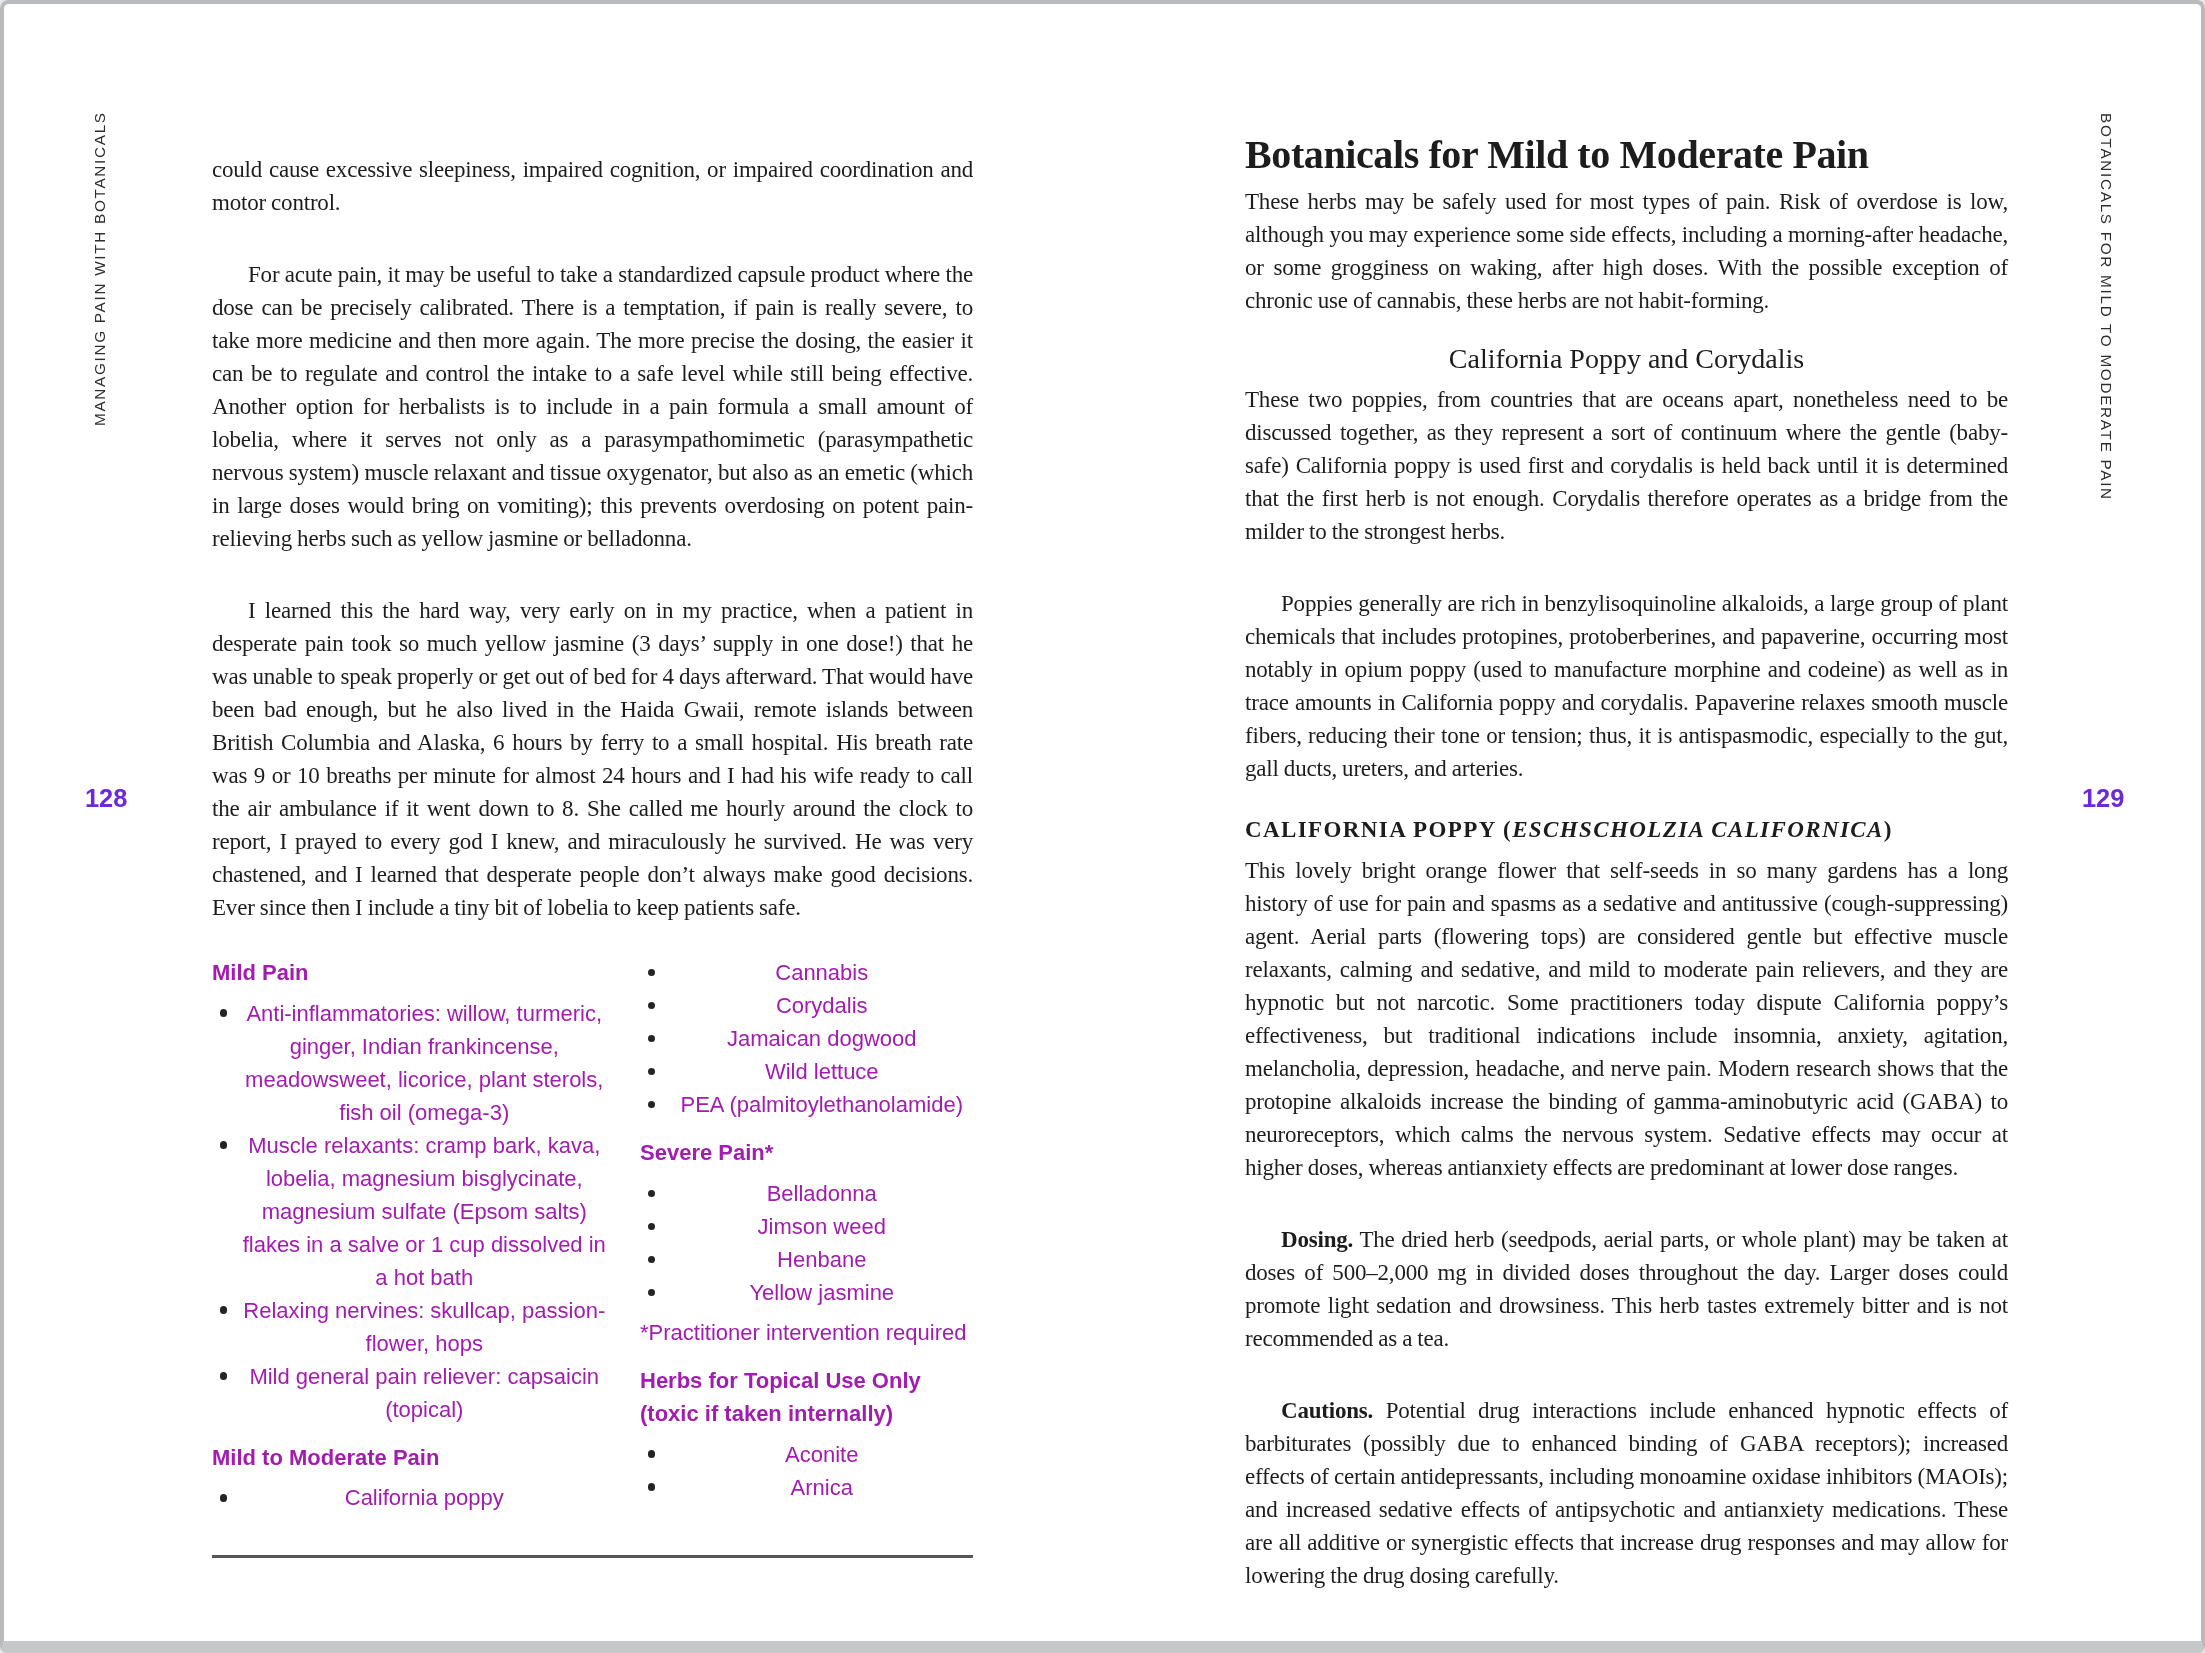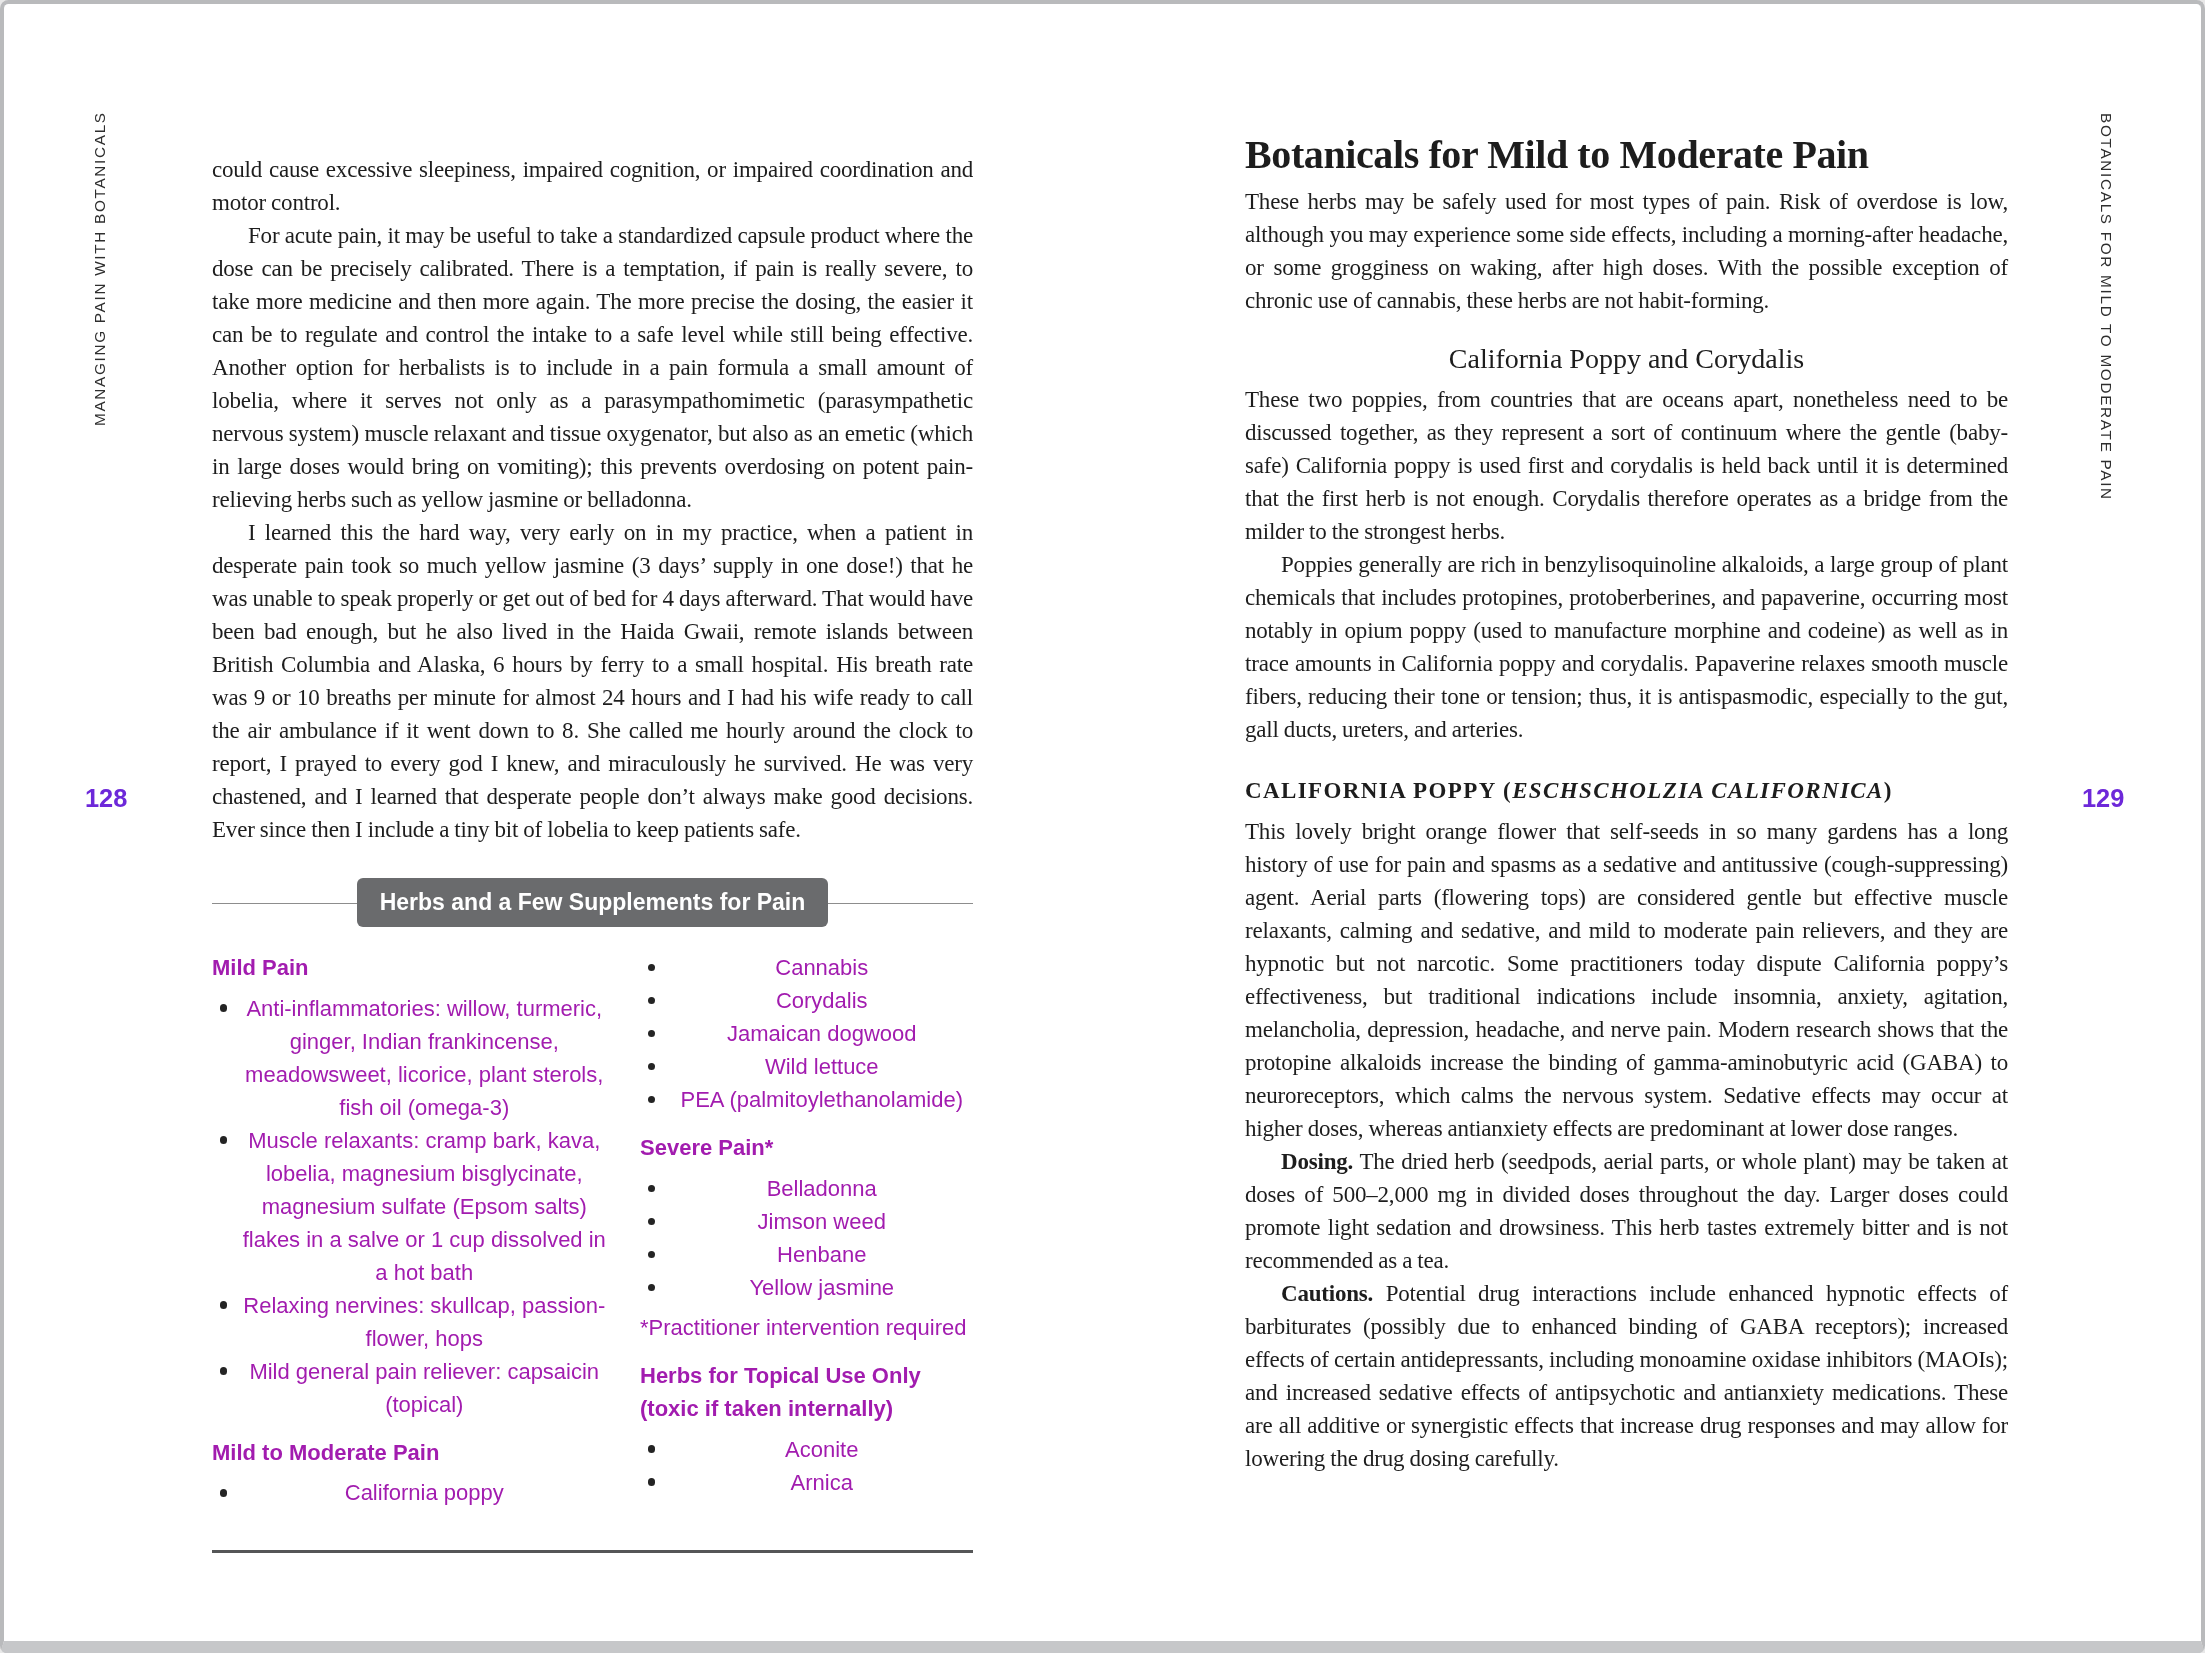--- a/index.html
+++ b/index.html
@@ -26,21 +26,21 @@
   .pn-left  { left:81px;  top:780px; }
   .pn-right { left:2078px; top:780px; }
   
   .col { position:absolute; font-family:"Liberation Serif", serif; }
   .col-left  { left:208px;  top:149px; width:761px; }
   .col-right { left:1241px; top:127px; width:763px; }
   p.body {
     margin:0; font-size:23px; line-height:33px; text-align:justify;
     letter-spacing:-0.2px; word-spacing:-0.4px; color:#1d1d1d;
   }
-  p.ind { text-indent:36px; }
+  p.ind { text-indent:36px;margin-top:39px; }
   b.runin { font-weight:bold; }
   h1.title {
     margin:0 0 6.8px 0; font-family:"Liberation Serif", serif;
     font-weight:bold; font-size:40px; line-height:47px; letter-spacing:-0.4px;
   }
   h2.subhead {
     margin:23px 0 6px 0; font-family:"Liberation Serif", serif;
     font-weight:normal; font-size:28px; line-height:37px;text-align:center;
   }
   h3.species {
@@ -84,23 +84,20 @@
 
   <div class="v-text v-left">MANAGING PAIN WITH BOTANICALS</div>
   <div class="pagenum pn-left">128</div>
 
   <div class="col col-left">
     <p class="body">could cause excessive sleepiness, impaired cognition, or impaired coordina­tion and motor control.</p>
     <p class="body ind">For acute pain, it may be useful to take a standardized capsule product where the dose can be precisely calibrated. There is a temptation, if pain is really severe, to take more medicine and then more again. The more precise the dosing, the easier it can be to regulate and control the intake to a safe level while still being effective. Another option for herbalists is to include in a pain formula a small amount of lobelia, where it serves not only as a parasympathomimetic (parasym­pathetic nervous system) muscle relaxant and tissue oxygenator, but also as an emetic (which in large doses would bring on vomiting); this prevents overdosing on potent pain-relieving herbs such as yellow jasmine or belladonna.</p>
     <p class="body ind">I learned this the hard way, very early on in my practice, when a patient in desperate pain took so much yellow jasmine (3 days’ supply in one dose!) that he was unable to speak properly or get out of bed for 4 days afterward. That would have been bad enough, but he also lived in the Haida Gwaii, remote islands between British Columbia and Alaska, 6 hours by ferry to a small hos­pital. His breath rate was 9 or 10 breaths per minute for almost 24 hours and I had his wife ready to call the air ambulance if it went down to 8. She called me hourly around the clock to report, I prayed to every god I knew, and miracu­lously he survived. He was very chastened, and I learned that desperate people don’t always make good decisions. Ever since then I include a tiny bit of lobe­lia to keep patients safe.</p>
 
     <div class="box">
-      <div class="box-header-row">
-        <span class="box-header">Herbs and a Few Supplements for Pain</span>
-      </div>
 
       <div class="box-cols">
         <div class="bcol-l">
           <div class="bhead first">Mild Pain</div>
           <ul>
             <li><span>Anti-inflammatories: willow, turmeric, ginger, Indian frankincense, meadow­sweet, licorice, plant sterols, fish oil (omega-3)</span></li>
             <li><span>Muscle relaxants: cramp bark, kava, lobelia, magnesium bisglycinate, magnesium sulfate (Epsom salts) flakes in a salve or 1 cup dissolved in a hot bath</span></li>
             <li><span>Relaxing nervines: skullcap, passion­flower, hops</span></li>
             <li><span>Mild general pain reliever: capsaicin (topical)</span></li>
           </ul>

